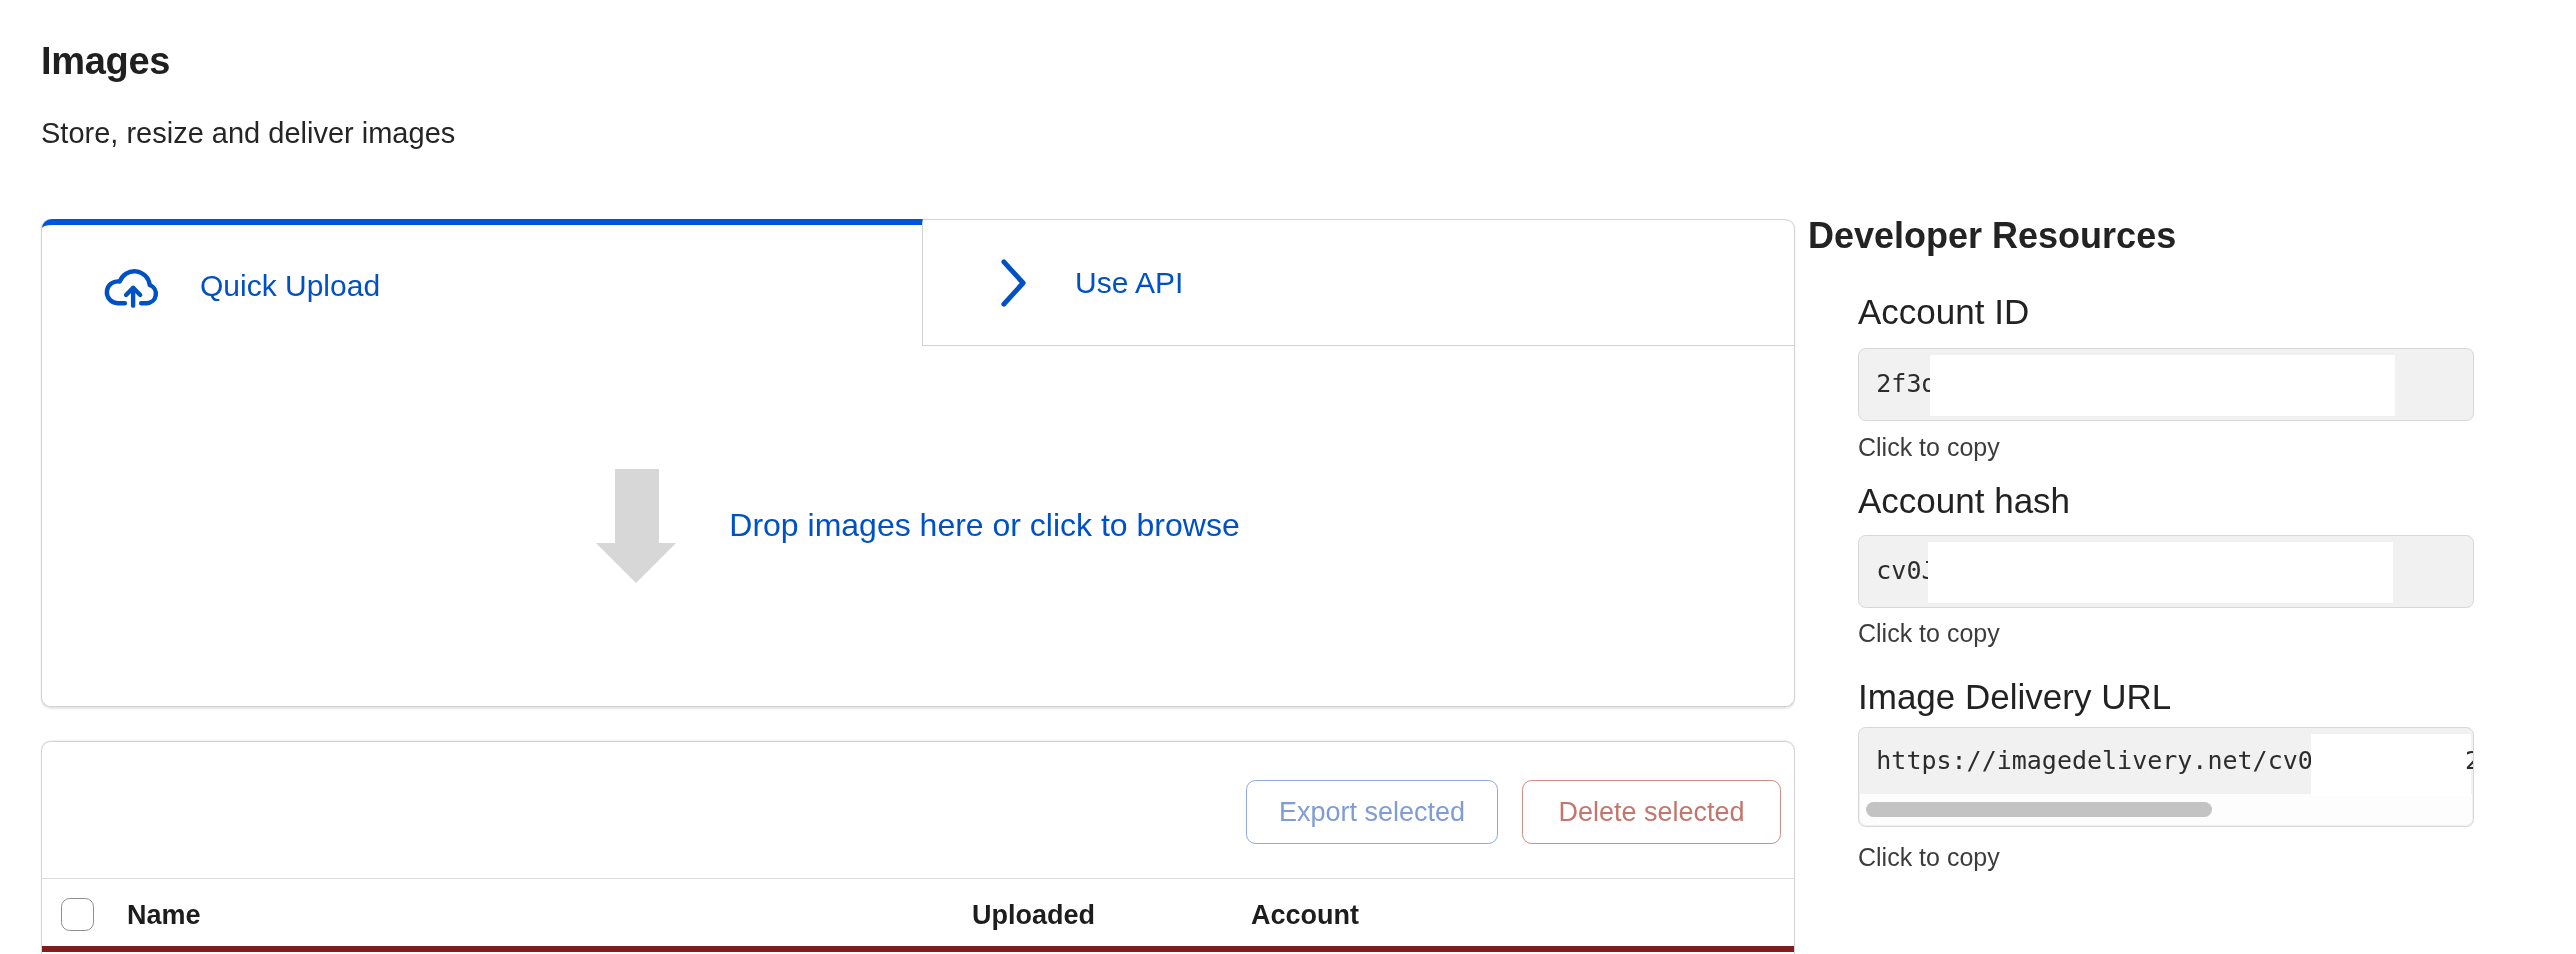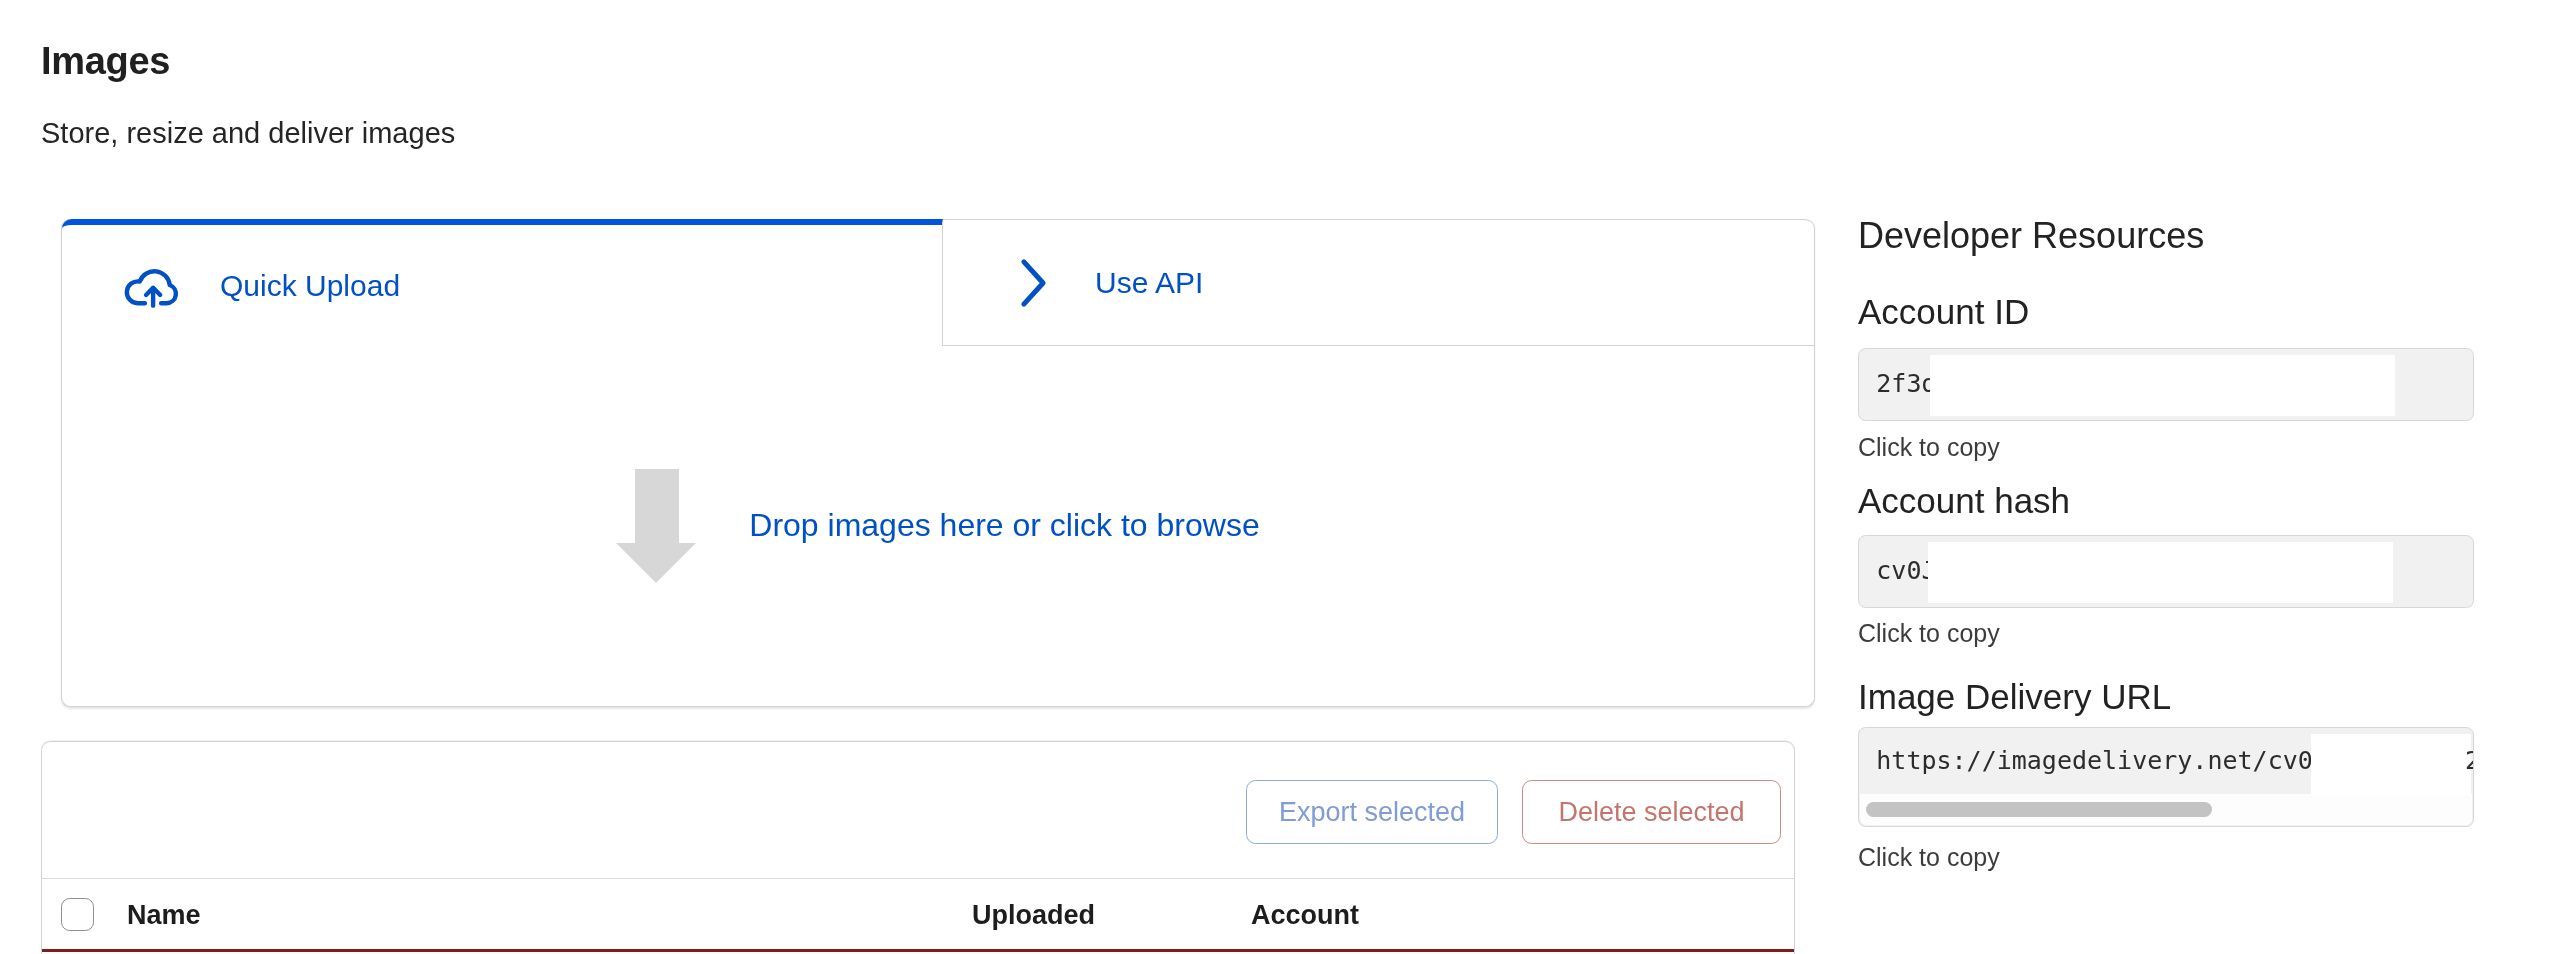--- a/index.html
+++ b/index.html
@@ -7,21 +7,21 @@
               font-family:"Liberation Sans", sans-serif; color:#1f1f1f; }
   .abs { position:absolute; }
 
   
   #page-title { left:41px; top:40px; font-size:38px; font-weight:700; letter-spacing:-0.3px; color:#202020;text-align:right;}
   #page-subtitle { left:41px; top:117px; font-size:29px; font-weight:400; color:#252525; }
 
   
   #upload-panel { left:41px; top:219px; width:1754px; height:488px;
                   border:1px solid #d2d2d2; border-top:none; border-radius:9.6px;
-                  background:#fff; box-shadow:0 1.9px 1.9px rgba(0,0,0,0.10);margin-left:20px; }
+                  background:#fff; box-shadow:0 1.9px 1.9px rgba(0,0,0,0.10); }
   #tab-row { display:flex; height:127px; width:100%; }
   .tab { display:flex; align-items:center; cursor:pointer; background:#fff; }
   #tab-quick-upload { width:881px; border-top:6.7px solid #0055dc; border-right:1px solid #d2d2d2;
                       border-top-left-radius:9.6px; padding-left:60px; gap:35px; }
   #tab-use-api { flex:1; border-top:1px solid #d2d2d2; border-bottom:1px solid #d2d2d2;
                  border-top-right-radius:9.6px; padding-left:73px; gap:44px; }
   .tab-label { font-size:30px; color:#0051c3; }
 
   
   #drop-zone { height:359px; display:flex; align-items:center; justify-content:center;
@@ -37,28 +37,28 @@
   #list-card { left:41px; top:741px; width:1754px; height:385px;
                border:1px solid #d2d2d2; border-radius:9.6px 9.6px 0 0;
                background:#fff; box-shadow:0 -1px 1px rgba(0,0,0,0.06); position:absolute; }
   .pill-btn { position:absolute; top:38px; height:64px; background:#fff; border-radius:9.6px;
               font-size:27px; display:flex; align-items:center; justify-content:center;
               font-family:"Liberation Sans", sans-serif; cursor:default; }
   #export-btn { left:1204px; width:252px; border:1.9px solid #8fa9dc; color:#7f9cd6; }
   #delete-btn { left:1480px; width:259px; border:1.9px solid #cf8b82; color:#c4756c; }
 
   #table-header { position:absolute; left:0; top:136px; width:100%; height:74px;
-                  border-top:1px solid #dcdcdc; border-bottom:3px solid #7f1d1d; }
+                  border-top:1px solid #dcdcdc; border-bottom:6px solid #7f1d1d; }
   #header-checkbox { position:absolute; left:19px; top:19px; width:33px; height:33px;
                      border:1.9px solid #8f8f8f; border-radius:8.7px; background:#fff; cursor:pointer; }
   .th { position:absolute; top:21px; font-size:27px; font-weight:700; color:#1d1d1d; }
   #th-name { left:85px; } #th-uploaded { left:930px; } #th-actions { left:1209px; }
 
   
-  #dev-title { left:1858px; top:215px; font-size:36px; font-weight:400; color:#232323; }
+  #dev-title { left:1808px; top:215px; font-size:36px; font-weight:700; color:#232323; }
   .res-label { position:absolute; left:1858px; font-size:35px; color:#222; }
   .res-hint  { position:absolute; left:1858px; font-size:25px; color:#3c3c3c; }
   .res-box { position:absolute; left:1858px; width:616px; background:#f1f1f1;
              border:1px solid #d7d7d7; border-radius:7.7px; cursor:pointer; overflow:hidden; }
   .res-value { position:absolute; left:17.3px; font-family:"DejaVu Sans Mono", monospace;
                font-size:25px; color:#2c2c2c; white-space:nowrap; }
   .redact { position:absolute; background:#ffffff; }
   #box-account-id { top:348px; height:73px; } #box-account-id .res-value { top:20px; }
   #box-account-hash { top:535px; height:73px; } #box-account-hash .res-value { top:20px; }
   #box-delivery-url { top:727px; height:100px; } #box-delivery-url .res-value { top:18.3px; }

